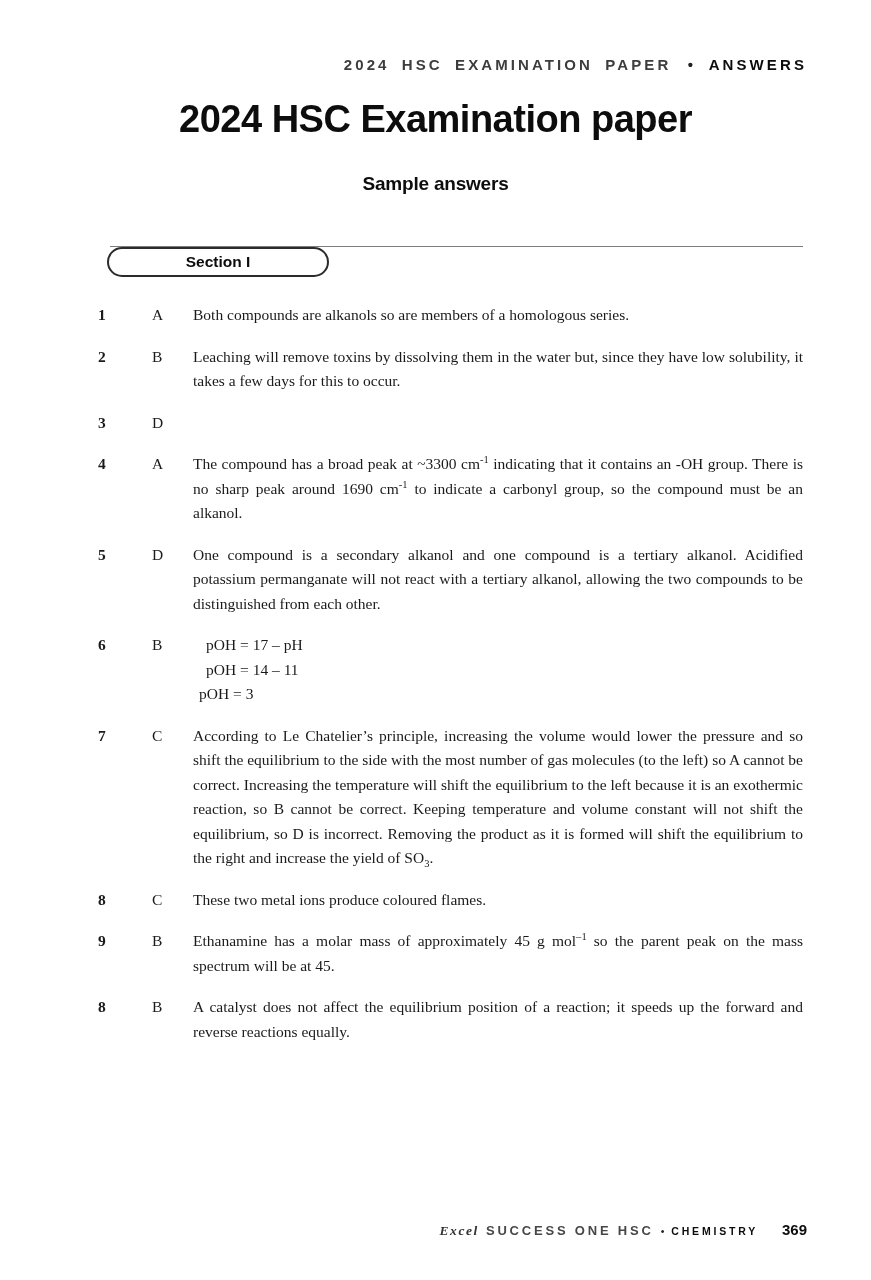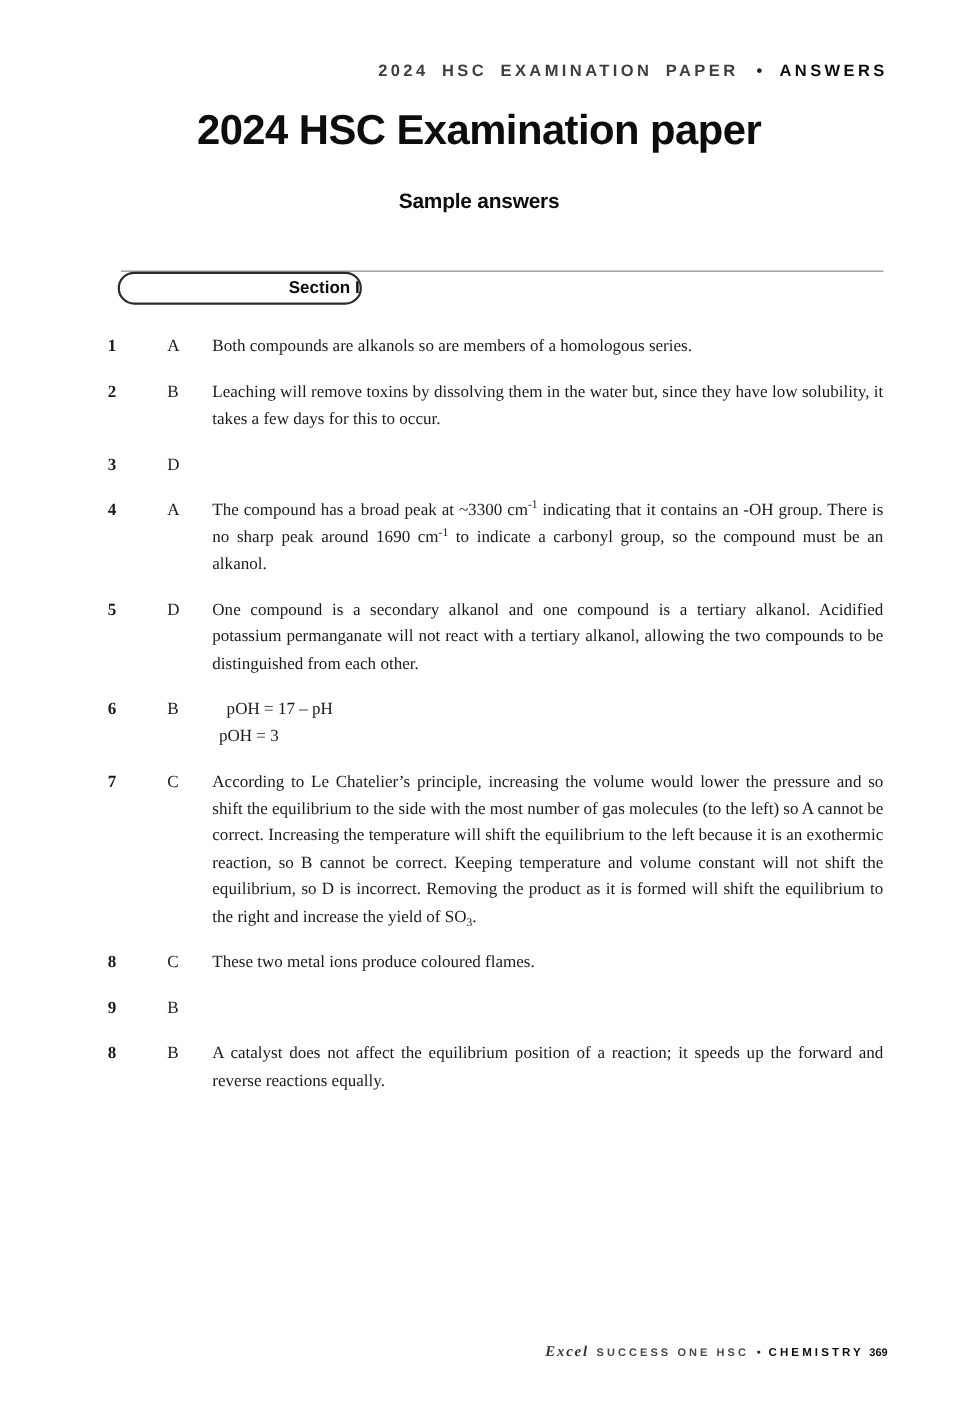--- a/index.html
+++ b/index.html
@@ -73,21 +73,21 @@
     position: absolute;
     top: 247px;
     left: 107px;
     width: 218px;
     height: 26px;
     background: #ffffff;
     border: 2px solid #2b2b2b;
     border-radius: 16px;
     display: flex;
     align-items: center;
-    justify-content: flex-end;
+    justify-content: center;
     font-family: "Liberation Sans", sans-serif;
     font-size: 15.5px;
     font-weight: 700;
     color: #0c0c0c;
   }
 
   
   .answers {
     position: absolute;
     top: 303px;
@@ -133,44 +133,44 @@
     font-family: "Liberation Serif", serif;
     font-style: italic;
     font-weight: 700;
     font-size: 13.5px;
     letter-spacing: 1.6px;
     color: #333;
     margin-right: 7px;
   }
   .f-series {
     font-family: "Liberation Sans", sans-serif;
-    font-size: 10px;
+    font-size: 13px;
     font-weight: 700;
     letter-spacing: 2.8px;
     color: #474747;
   }
   .f-dot {
     font-family: "Liberation Sans", sans-serif;
     font-size: 10.5px;
     color: #222;
     margin: 0 7px;
   }
   .f-subject {
     font-family: "Liberation Sans", sans-serif;
     font-size: 10.5px;
     font-weight: 700;
     letter-spacing: 2.8px;
     color: #0c0c0c;
   }
   .f-page {
     font-family: "Liberation Sans", sans-serif;
-    font-size: 10px;
+    font-size: 15px;
     font-weight: 700;
     color: #0c0c0c;
-    margin-left: 5px;
+    margin-left: 24px;
   }
 </style>
 </head>
 <body>
 
 <div class="page">
 
   <div class="running-head">
     <span class="rh-left">2024 HSC EXAMINATION PAPER</span>
     <span class="rh-dot">•</span>
@@ -208,36 +208,38 @@
       <div class="item">
       <div class="num">5</div>
       <div class="letter">D</div>
       <div class="body">One compound is a secondary alkanol and one compound is a tertiary alkanol. Acidified potassium permanganate will not react with a tertiary alkanol, allowing the two compounds to be distinguished from each other.</div>
     </div>
       <div class="item">
       <div class="num">6</div>
       <div class="letter">B</div>
       <div class="body equations">
           <div class="eq-line">pOH = 17 – pH</div>
+          <div class="eq-line">pOH = 14 – 11</div>
           <div class="eq-line">pOH = 3</div>
         </div>
     </div>
       <div class="item">
       <div class="num">7</div>
       <div class="letter">C</div>
       <div class="body">According to Le Chatelier’s principle, increasing the volume would lower the pressure and so shift the equilibrium to the side with the most number of gas molecules (to the left) so A cannot be correct. Increasing the temperature will shift the equilibrium to the left because it is an exothermic reaction, so B cannot be correct. Keeping temperature and volume constant will not shift the equilibrium, so D is incorrect. Removing the product as it is formed will shift the equilibrium to the right and increase the yield of SO<sub>3</sub>.</div>
     </div>
       <div class="item">
       <div class="num">8</div>
       <div class="letter">C</div>
       <div class="body">These two metal ions produce coloured flames.</div>
     </div>
       <div class="item">
       <div class="num">9</div>
       <div class="letter">B</div>
+      <div class="body">Ethanamine has a molar mass of approximately 45 g mol<sup>–1</sup> so the parent peak on the mass spectrum will be at 45.</div>
     </div>
       <div class="item">
       <div class="num">8</div>
       <div class="letter">B</div>
       <div class="body">A catalyst does not affect the equilibrium position of a reaction; it speeds up the forward and reverse reactions equally.</div>
     </div>
     </div>
 
   <div class="page-footer">
     <span class="f-excel">Excel</span>

